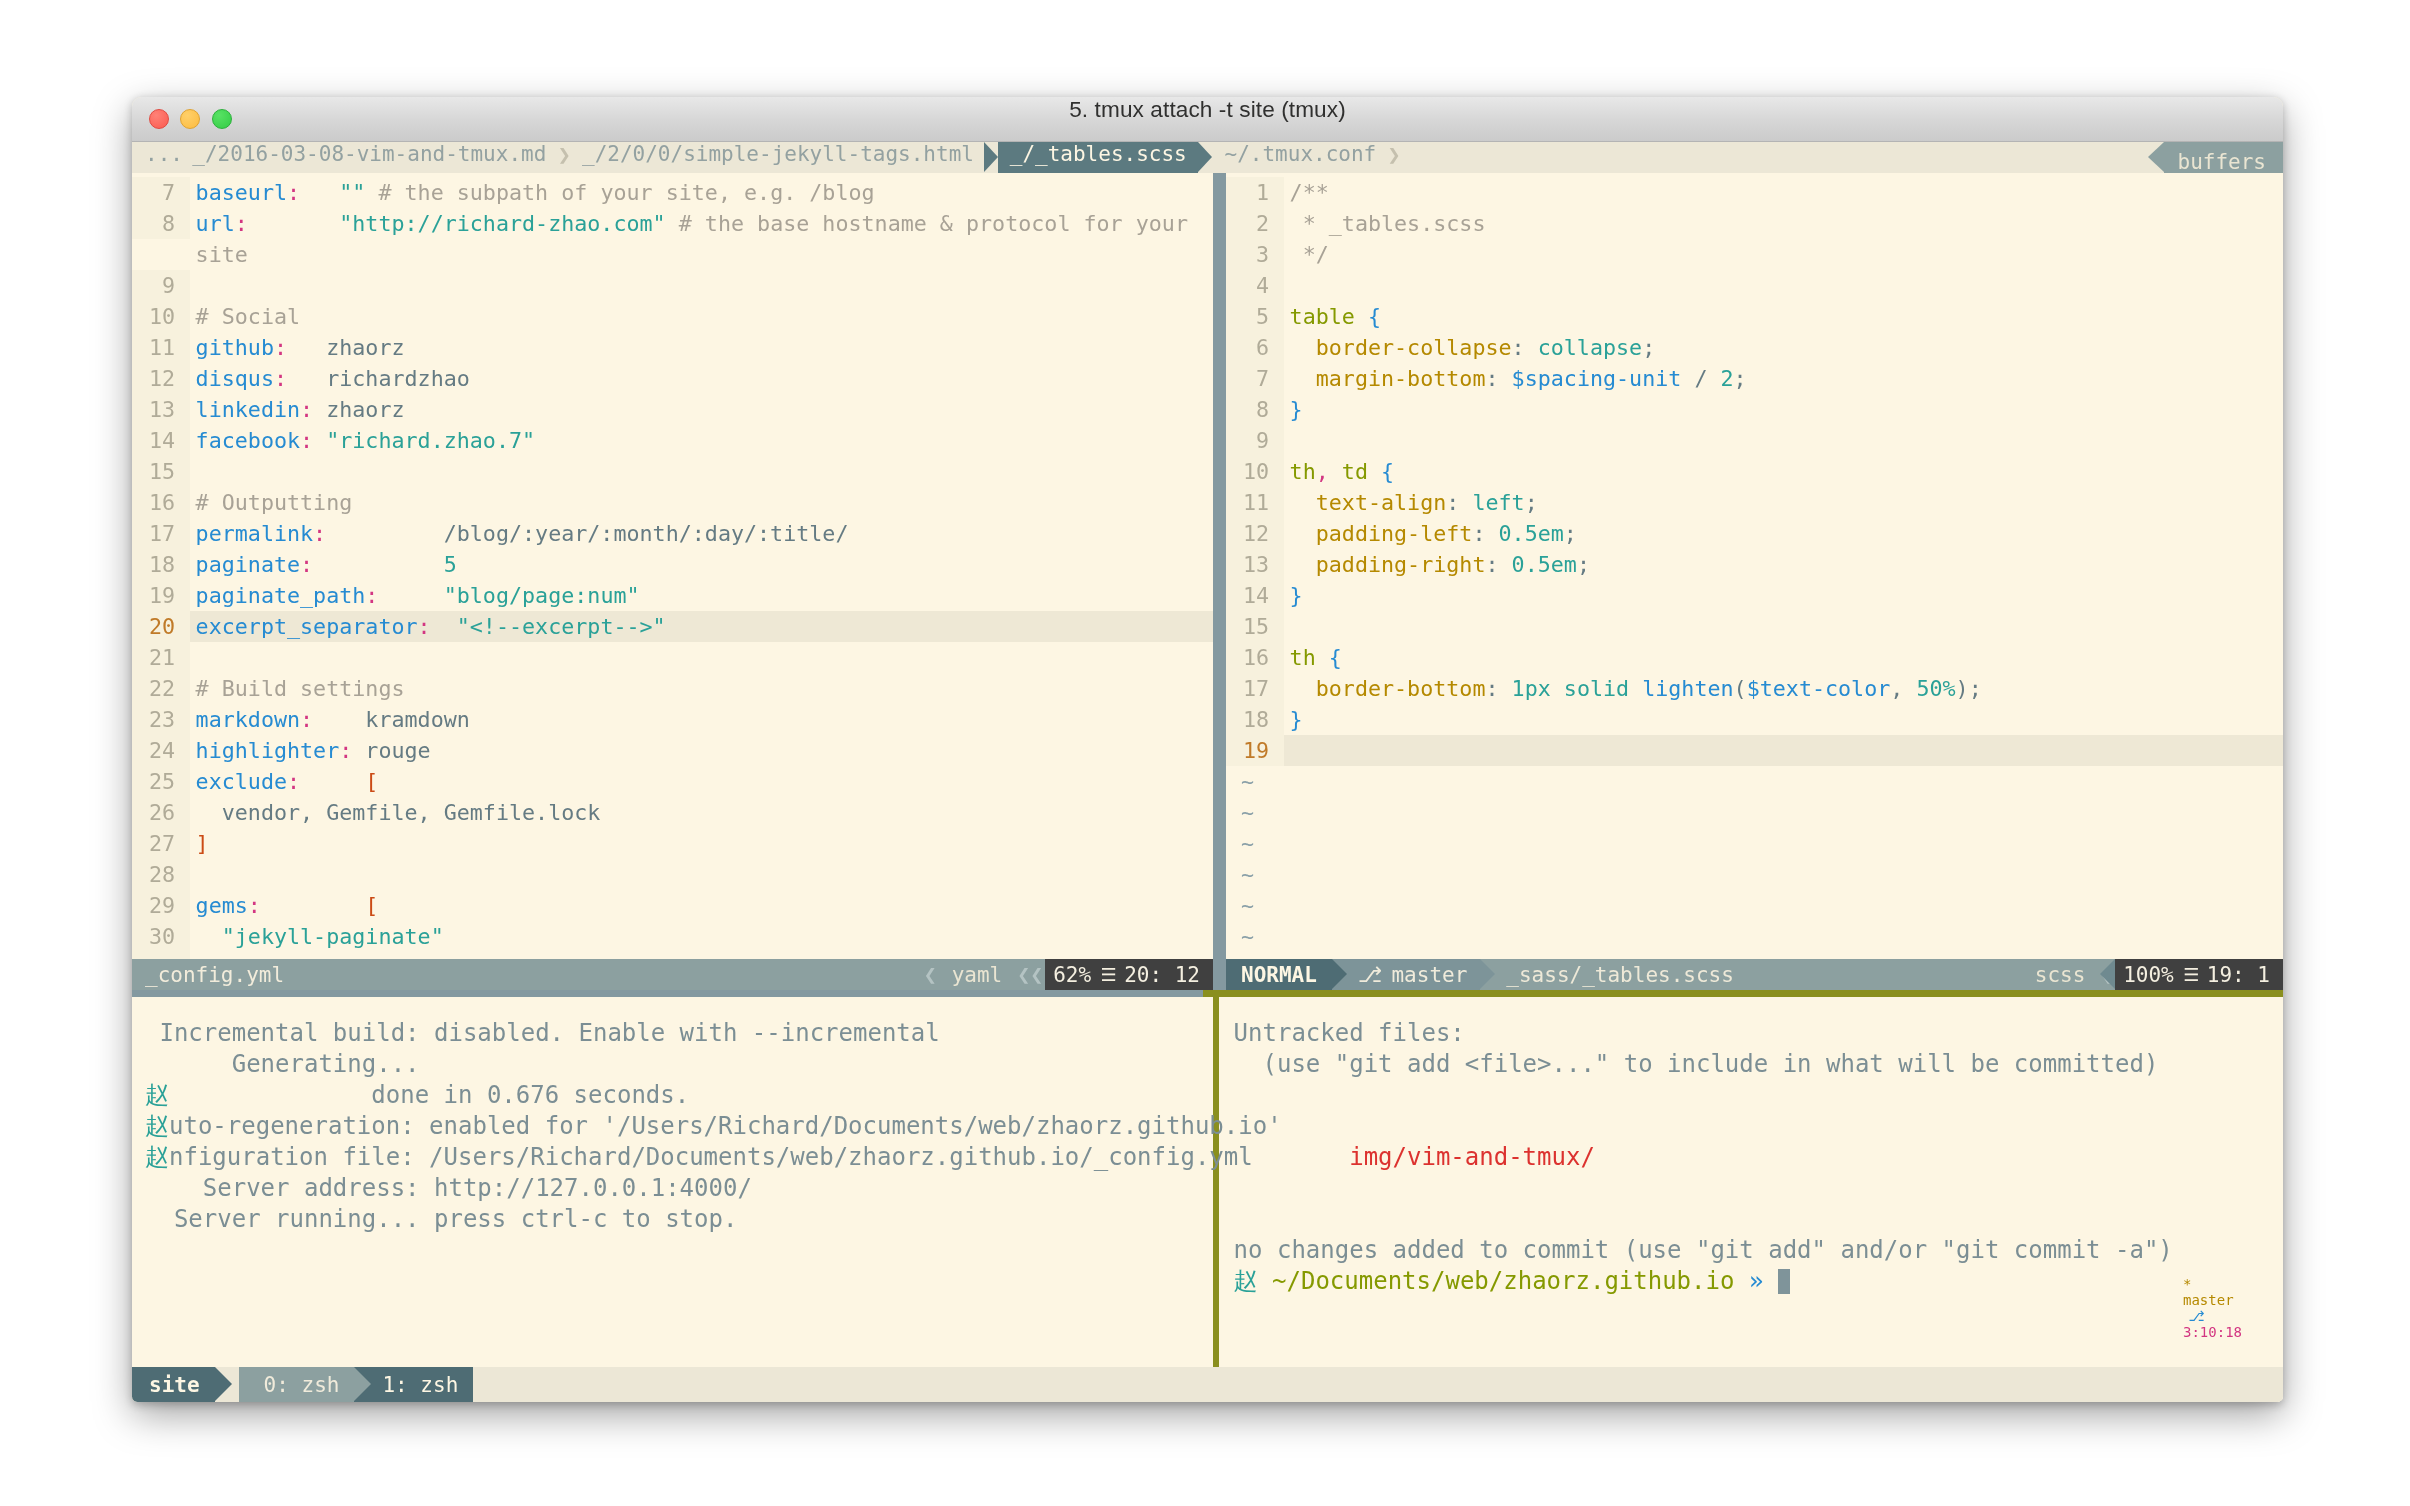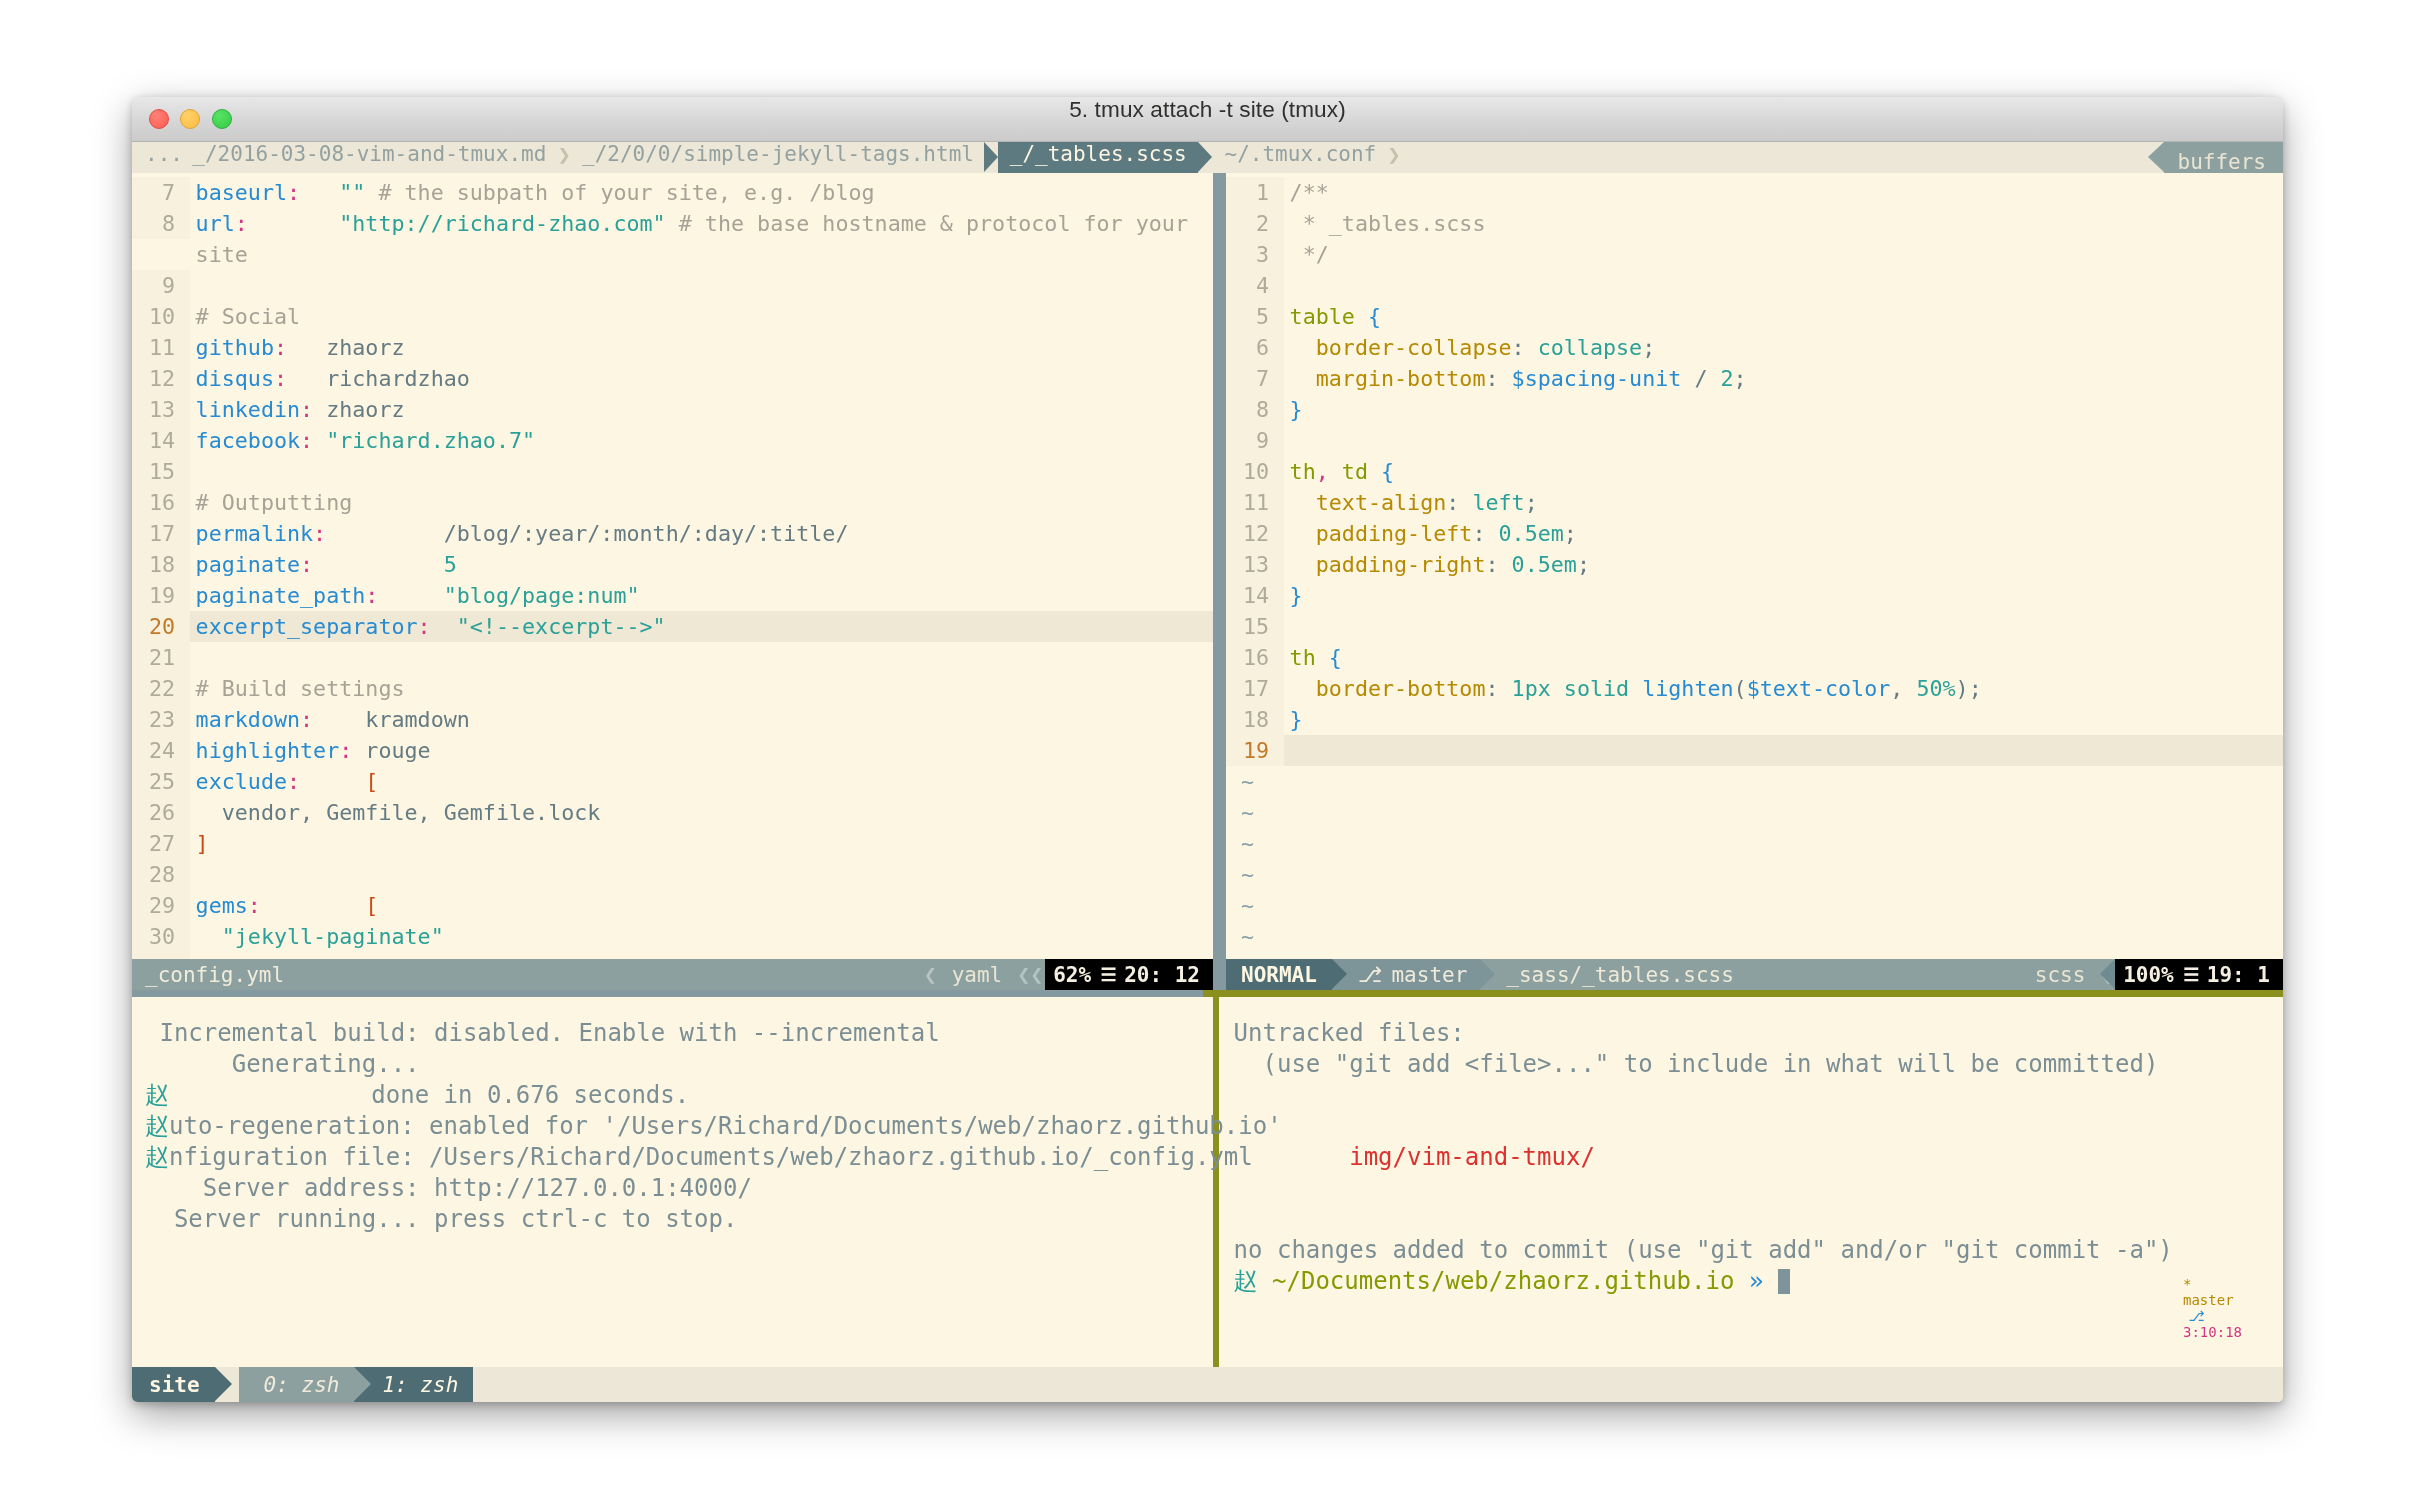--- a/index.html
+++ b/index.html
@@ -133,21 +133,21 @@
     position:absolute; left:0; bottom:0; width:100%; height:31px;
     display:flex; align-items:stretch;
     font-size:21px; background:#8ca0a0; color:#eae5d2;
     overflow:hidden; white-space:nowrap;
   }
   .sl-file { display:flex; align-items:center; padding: 0 13px; color:#f2ecdb; }
   .sl-spacer { flex:1; }
   .sl-right { display:flex; align-items:stretch; }
   .sl-chunk { display:flex; align-items:center; padding: 0 13px; position:relative; }
   .sl-type { color:#eae5d2; }
-  .sl-pct  { background:#000000; color:#f4efe0; font-weight:bold;padding-left:8px; }
+  .sl-pct  { background:#404040; color:#f4efe0; font-weight:normal;padding-left:8px; }
   .arrow-l-dark::before {
     content:""; position:absolute; left:-15px; top:0;
     border-style: solid; border-width: 15.5px 15px 15.5px 0;
     border-color: transparent #6f8a90 transparent transparent;
   }
   .sep-lt { display:flex; align-items:center; color:#b4c3c3; padding: 0 1.9px; font-size:21.7px; }
 
   .sl-mode {
     background:#4e6c74; color:#fdf6e3; font-weight:bold;
     display:flex; align-items:center; padding: 0 15px; position:relative;
@@ -210,21 +210,20 @@
     display:flex; align-items:center; padding: 0 15px 0 17px; position:relative;
   }
   .tx-session::after {
     content:""; position:absolute; right:-17px; top:0;
     border-style: solid; border-width: 17.4px 0 17.4px 17px;
     border-color: transparent transparent transparent #4e6c74; z-index:3;
   }
   .tx-win {
     display:flex; align-items:center; padding: 0 15px 0 24.5px; position:relative;
     color:#f0ebdb;
-    font-style:italic;
   }
   .tx-win.inactive { background:#8ca0a0; }
   .tx-win.inactive::after {
     content:""; position:absolute; right:-17px; top:0;
     border-style: solid; border-width: 17.4px 0 17.4px 17px;
     border-color: transparent transparent transparent #8ca0a0; z-index:2;
   }
   .tx-win.active { background:#4e6c74; color:#fdf6e3; padding-left: 28px; }
   .tx-gap { width: 24.5px; }
   .tx-spacer { flex:1; }

